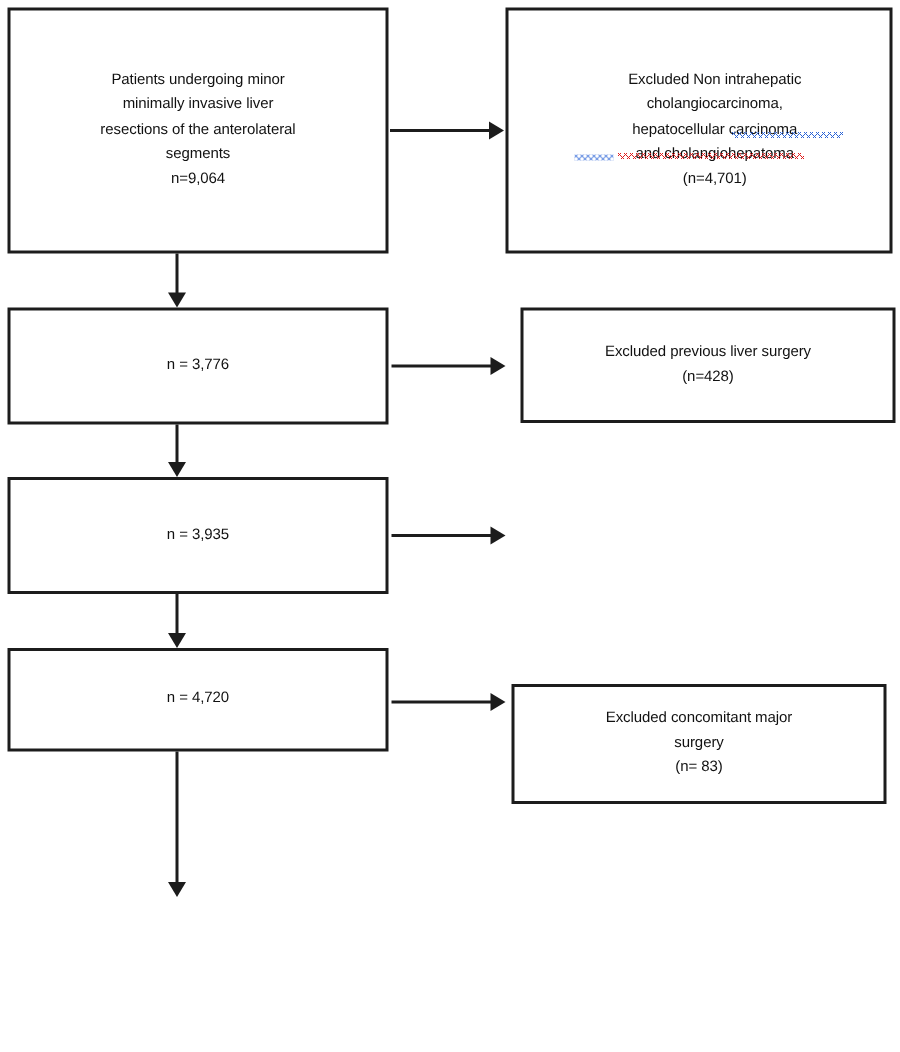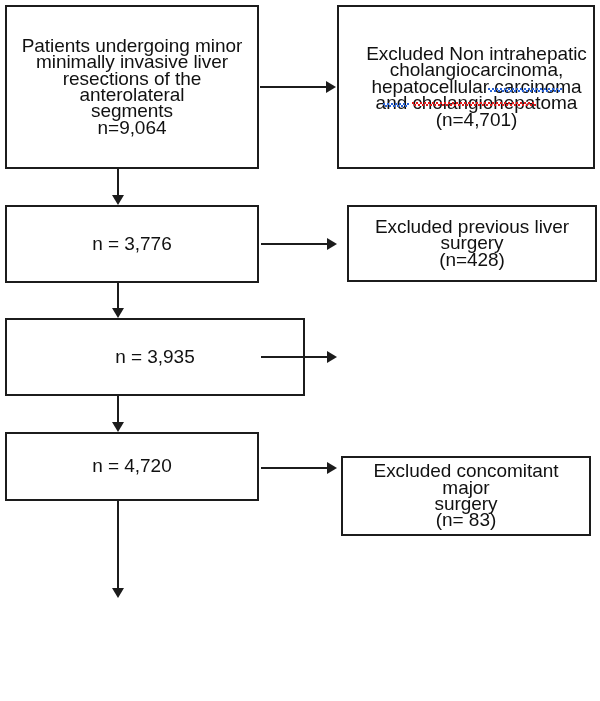--- a/index.html
+++ b/index.html
@@ -27,32 +27,32 @@
     display: flex;
     align-items: center;
     justify-content: center;
     text-align: center;
   }
   .node .node-text {
     display: block;
     width: 100%;
     padding: 0 6px;
     box-sizing: border-box;
-    font-size: 19px;
+    font-size: 10px;
     line-height: 16.4px;
     color: #111111;
     white-space: pre-line;
     letter-spacing: -0.05px;
   }
   
   #node-enrolled      { left: 5px;   top: 5px;   width: 254px; height: 164px; }
   #node-excl-dx       { left: 337px; top: 5px;   width: 258px; height: 164px; padding-left: 21px; }
   #node-n4363        { left: 5px;   top: 205px; width: 254px; height: 78px;  }
   #node-excl-prev    { left: 347px; top: 205px; width: 250px; height: 77px;  }
-  #node-n3935        { left: 5px;   top: 318px; width: 300px; height: 78px;  }
+  #node-n3935        { left: 5px;   top: 318px; width: 254px; height: 78px;  }
   #node-excl-mult    { left: 341px; top: 318px; width: 250px; height: 78px;  }
   #node-n3758        { left: 5px;   top: 432px; width: 254px; height: 69px;  }
   #node-excl-conc    { left: 341px; top: 428px; width: 250px; height: 80px; margin-top: 28px;  }
   #node-final        { left: 5px;   top: 600px; width: 252px; height: 91px;  }
 
   
   .conn {
     position: absolute;
     pointer-events: none;
   }

